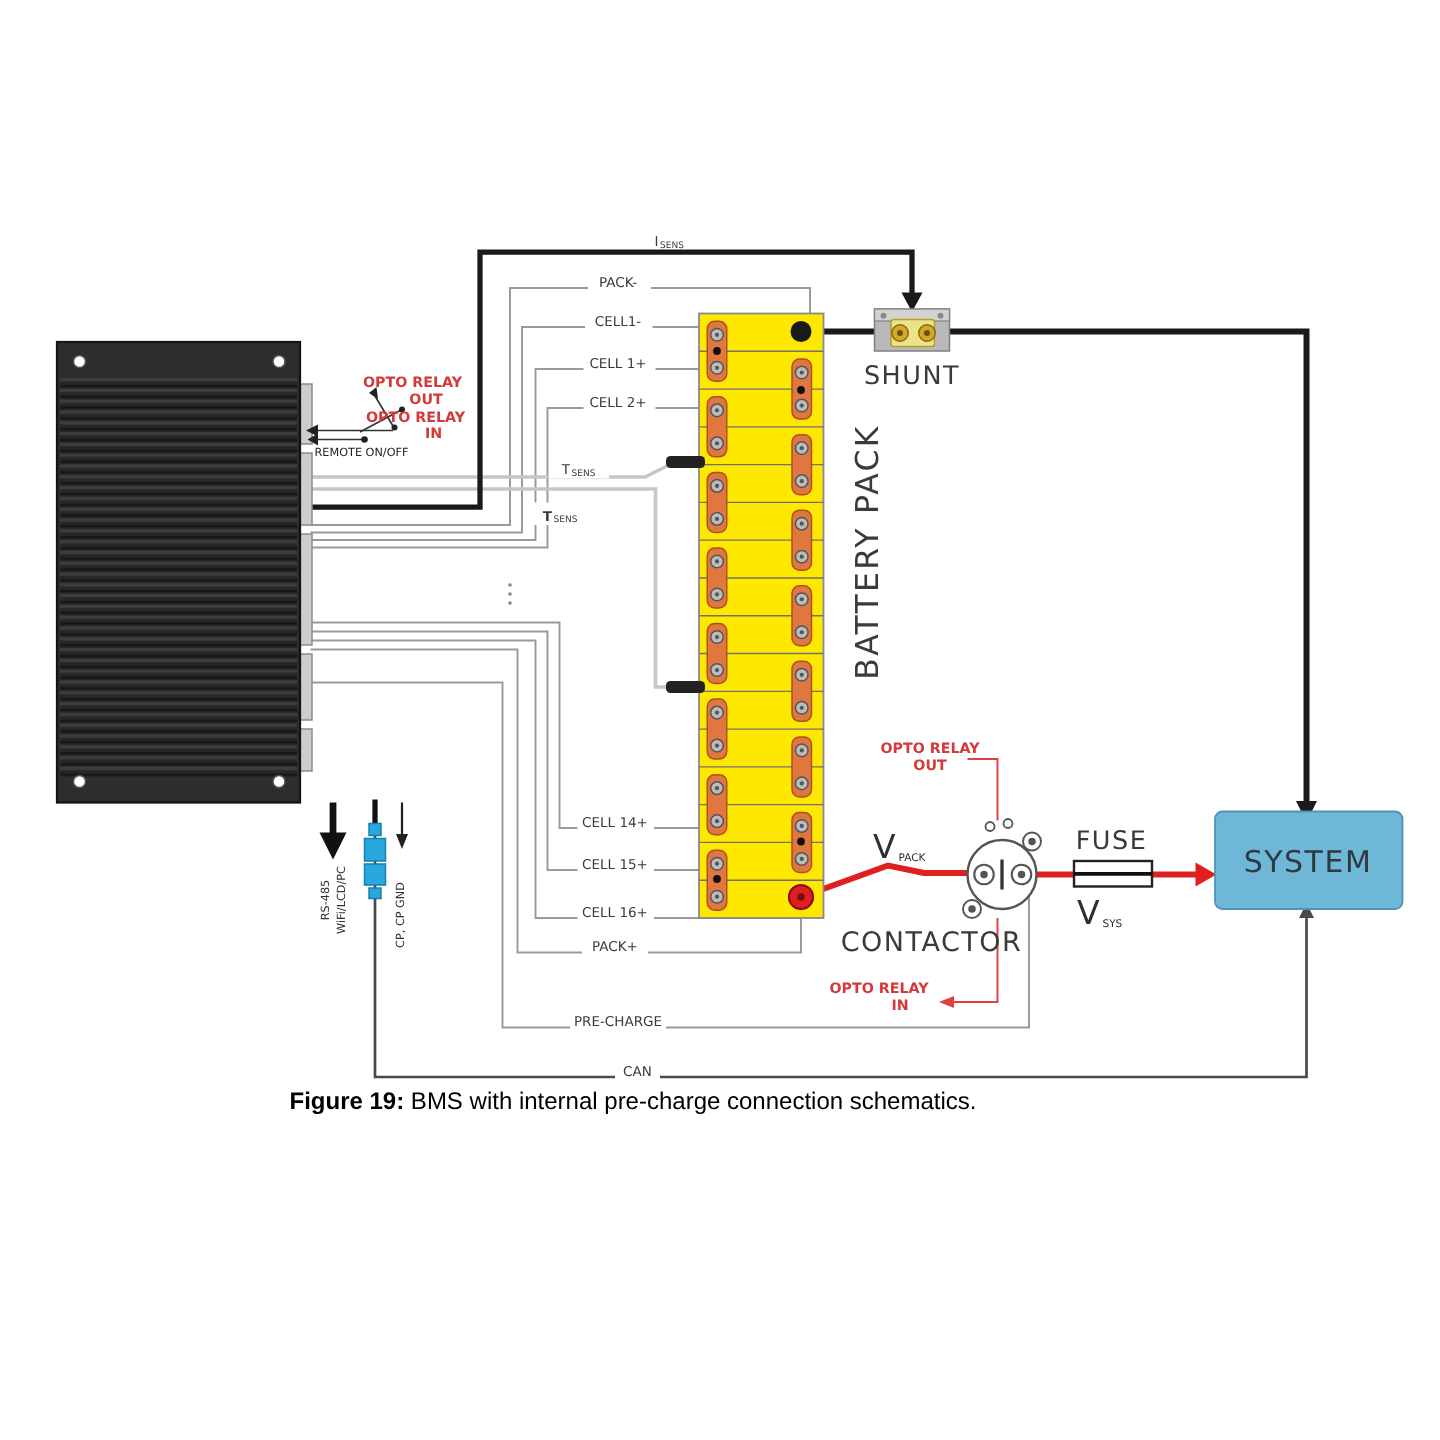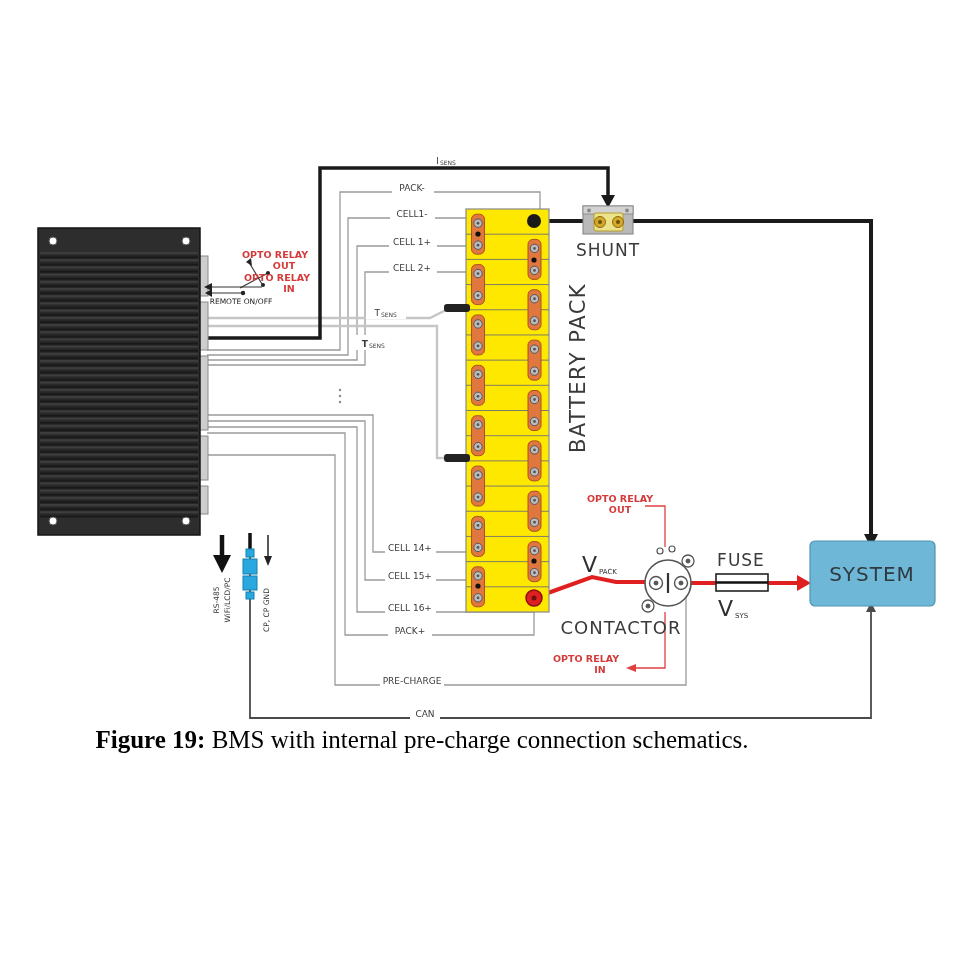--- a/index.html
+++ b/index.html
@@ -1,20 +1,20 @@
 <!DOCTYPE html>
 <html><head>
 <meta charset="utf-8">
 <style>
   html,body{margin:0;padding:0;background:#fff;}
   .stage{position:relative;width:960px;height:960px;background:#fff;overflow:hidden;
          font-family:"DejaVu Sans",sans-serif;}
   svg{position:absolute;left:0;top:0;}
   .caption{position:absolute;left:0;top:726px;width:844px;text-align:center;
-           font-family:Liberation Serif, serif;font-size:25px;color:#000;}
+           font-family:Liberation Sans, sans-serif;font-size:16px;color:#000;}
   .caption .b{font-weight:bold;}
   text{font-family:"DejaVu Sans",sans-serif;}
   .wlbl{font-size:9px;fill:#3a3a3a;}
   .wlblsub{font-size:6px;fill:#3a3a3a;}
   .red{fill:#d43a3a;font-size:9.5px;font-weight:bold;}
   .big{font-size:17px;fill:#3a3a3a;letter-spacing:1px;}
   .vlbl{font-size:22px;fill:#2f2f2f;}
   .vsub{font-size:7px;fill:#2f2f2f;}
   .rot{font-size:7.5px;fill:#333;}
 </style>

